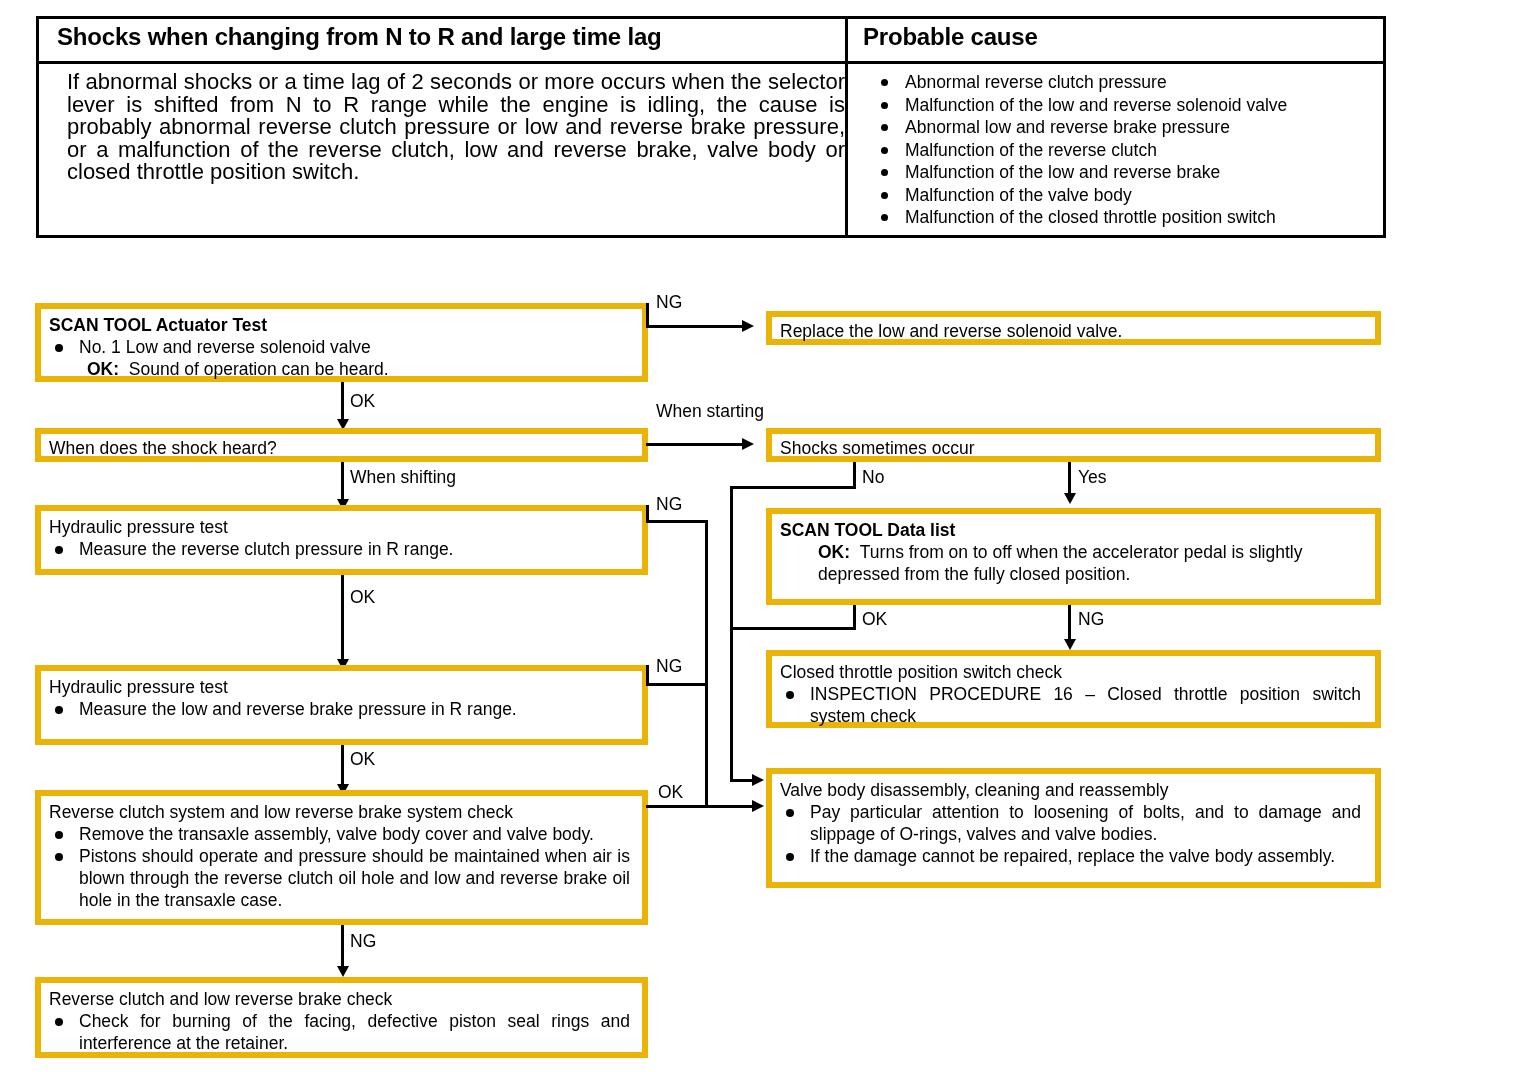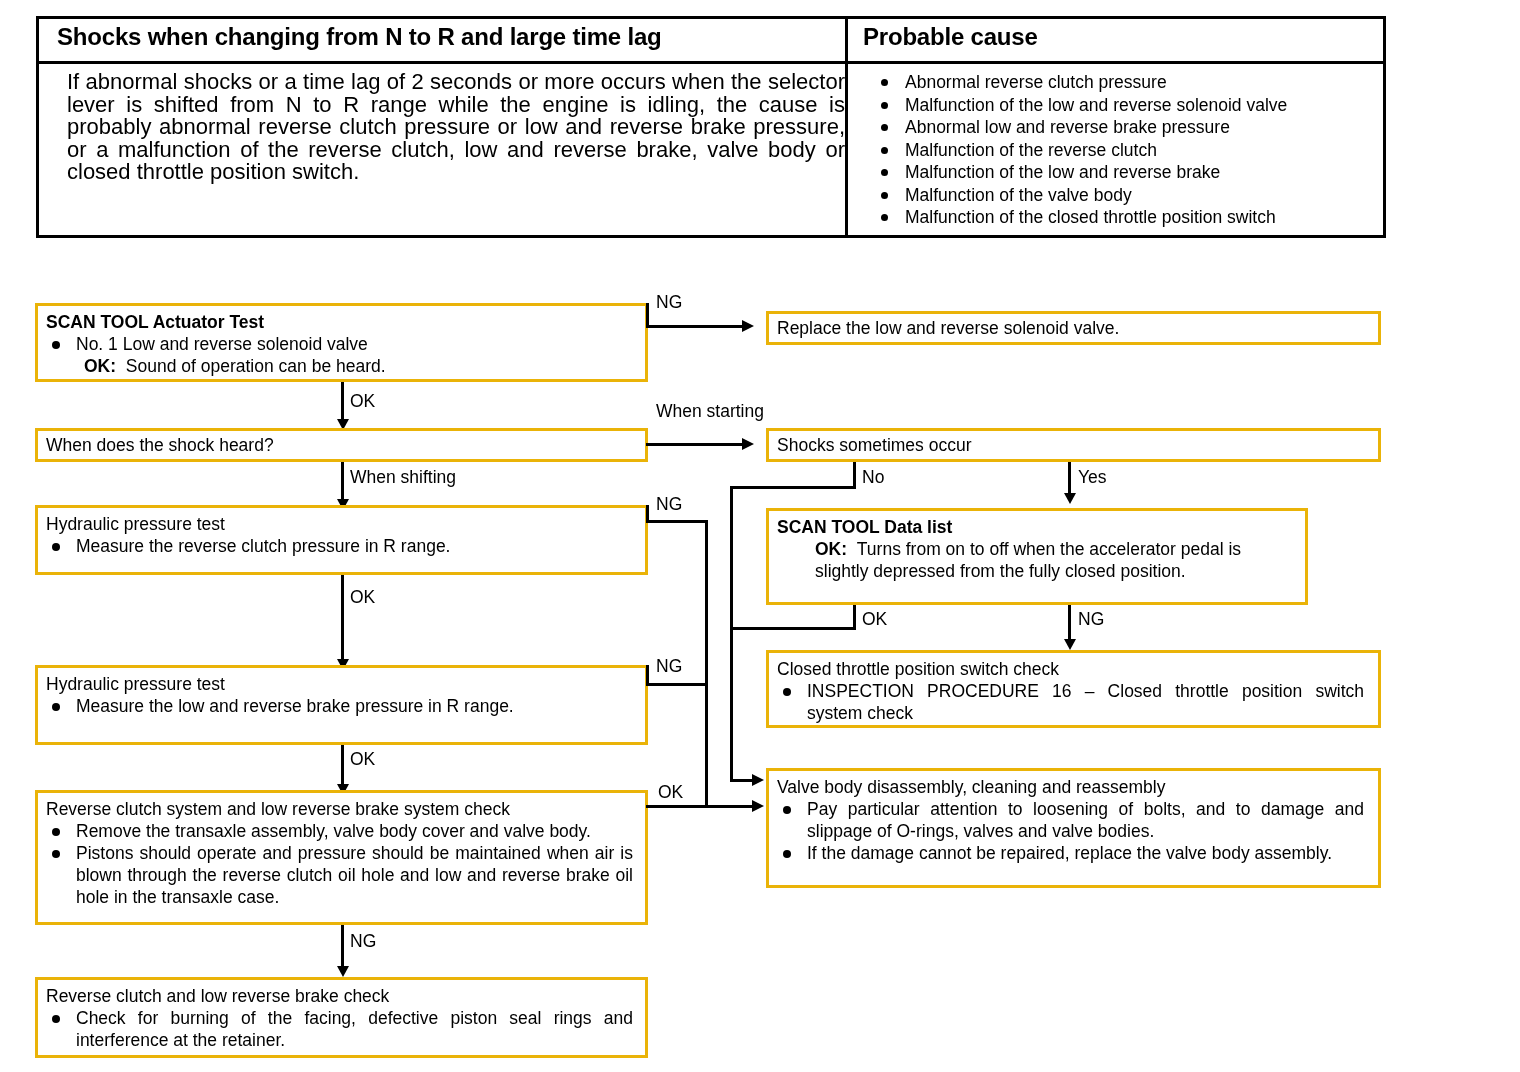--- a/index.html
+++ b/index.html
@@ -19,21 +19,21 @@
   #sym-head{left:18px;}
   #cause-head{left:824px;}
 
   #sym-body{position:absolute;left:28px;top:52px;width:778px;font-size:22px;line-height:22.5px;
             text-align:justify;}
   #cause-list{position:absolute;left:822px;top:52px;width:520px;font-size:17.5px;line-height:22.5px;}
   #cause-list .ci{position:relative;padding-left:44px;height:22.5px;}
   #cause-list .ci .bul{position:absolute;left:20px;top:8px;width:7px;height:7px;background:#000;border-radius:50%;}
 
   
-  .fbox{border:3px solid #eab308;background:#fff;}
+  .fbox{border:6px solid #eab308;background:#fff;}
   .fbox .ttl{font-size:17.5px;line-height:22px;}
   .fbox .ttl.b{font-weight:bold;}
   .fbox .li{position:relative;padding-left:30px;font-size:17.5px;line-height:22px;}
   .fbox .li .bul{position:absolute;left:6px;top:8px;width:8px;height:8px;background:#000;border-radius:50%;}
   .fbox .sub{padding-left:38px;font-size:17.5px;line-height:22px;}
   .fbox .sub b{font-weight:bold;}
   .fbox .inner{padding:5px 8px 4px 8px;}
   .just{text-align:justify;text-align-last:left;}
 
   
@@ -129,21 +129,21 @@
 
 <div class="vline" style="left:646px;top:505px;height:17px;"></div>
 <div class="hline" style="left:646px;top:520px;width:62px;"></div>
 <div class="alabel" style="left:656px;top:495px;">NG</div>
 <div class="vline" style="left:705px;top:520px;height:285px;"></div>
 
 <div class="vline" style="left:341px;top:575px;height:90px;"></div>
 <div class="arr-d" style="left:337px;top:659px;"></div>
 <div class="alabel" style="left:350px;top:588px;">OK</div>
 
-<div class="abs fbox" style="left:766px;top:508px;width:542px;height:97px;">
+<div class="abs fbox" style="left:766px;top:508px;width:615px;height:97px;">
   <div class="inner">
     <div class="ttl b">SCAN TOOL Data list</div>
     <div class="sub" style="padding-left:38px;text-indent:-0px;">
       <b>OK:</b>&nbsp;&nbsp;<span style="display:inline;">Turns from on to off when the accelerator pedal is slightly depressed from the fully closed position.</span>
     </div>
   </div>
 </div>
 
 <div class="vline" style="left:853px;top:605px;height:25px;"></div>
 <div class="hline" style="left:730px;top:627px;width:126px;"></div>

